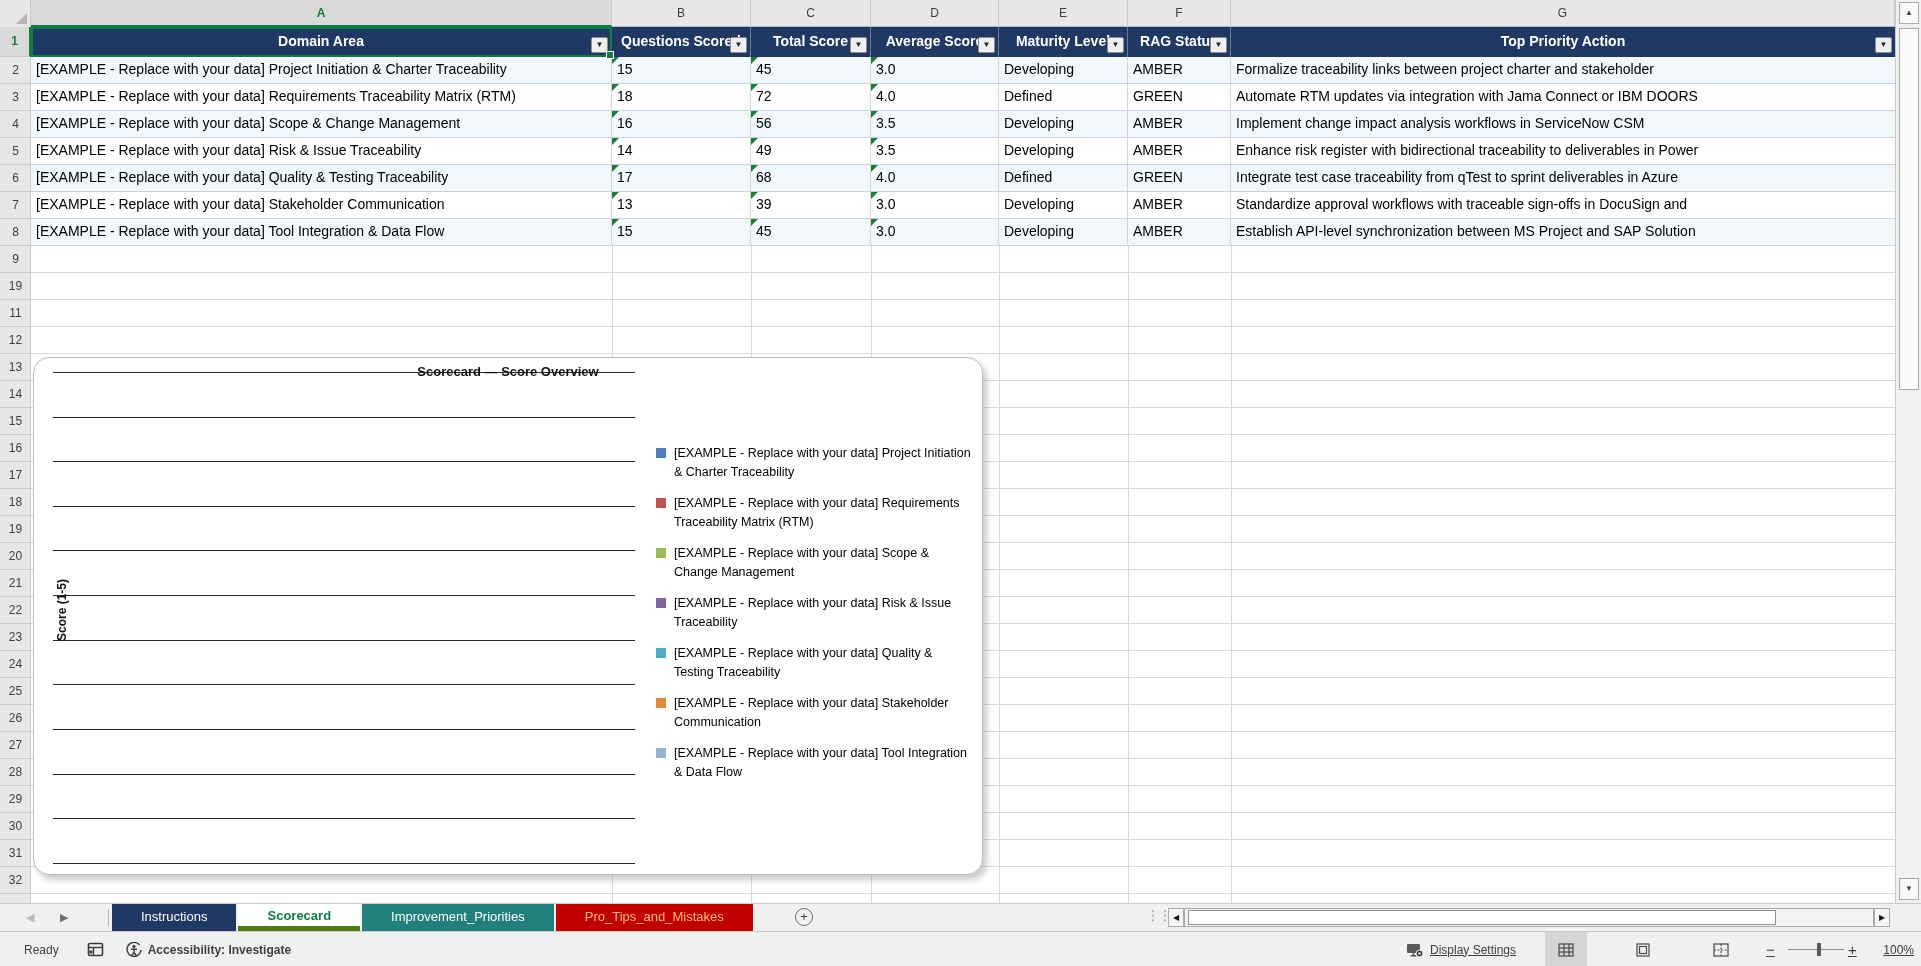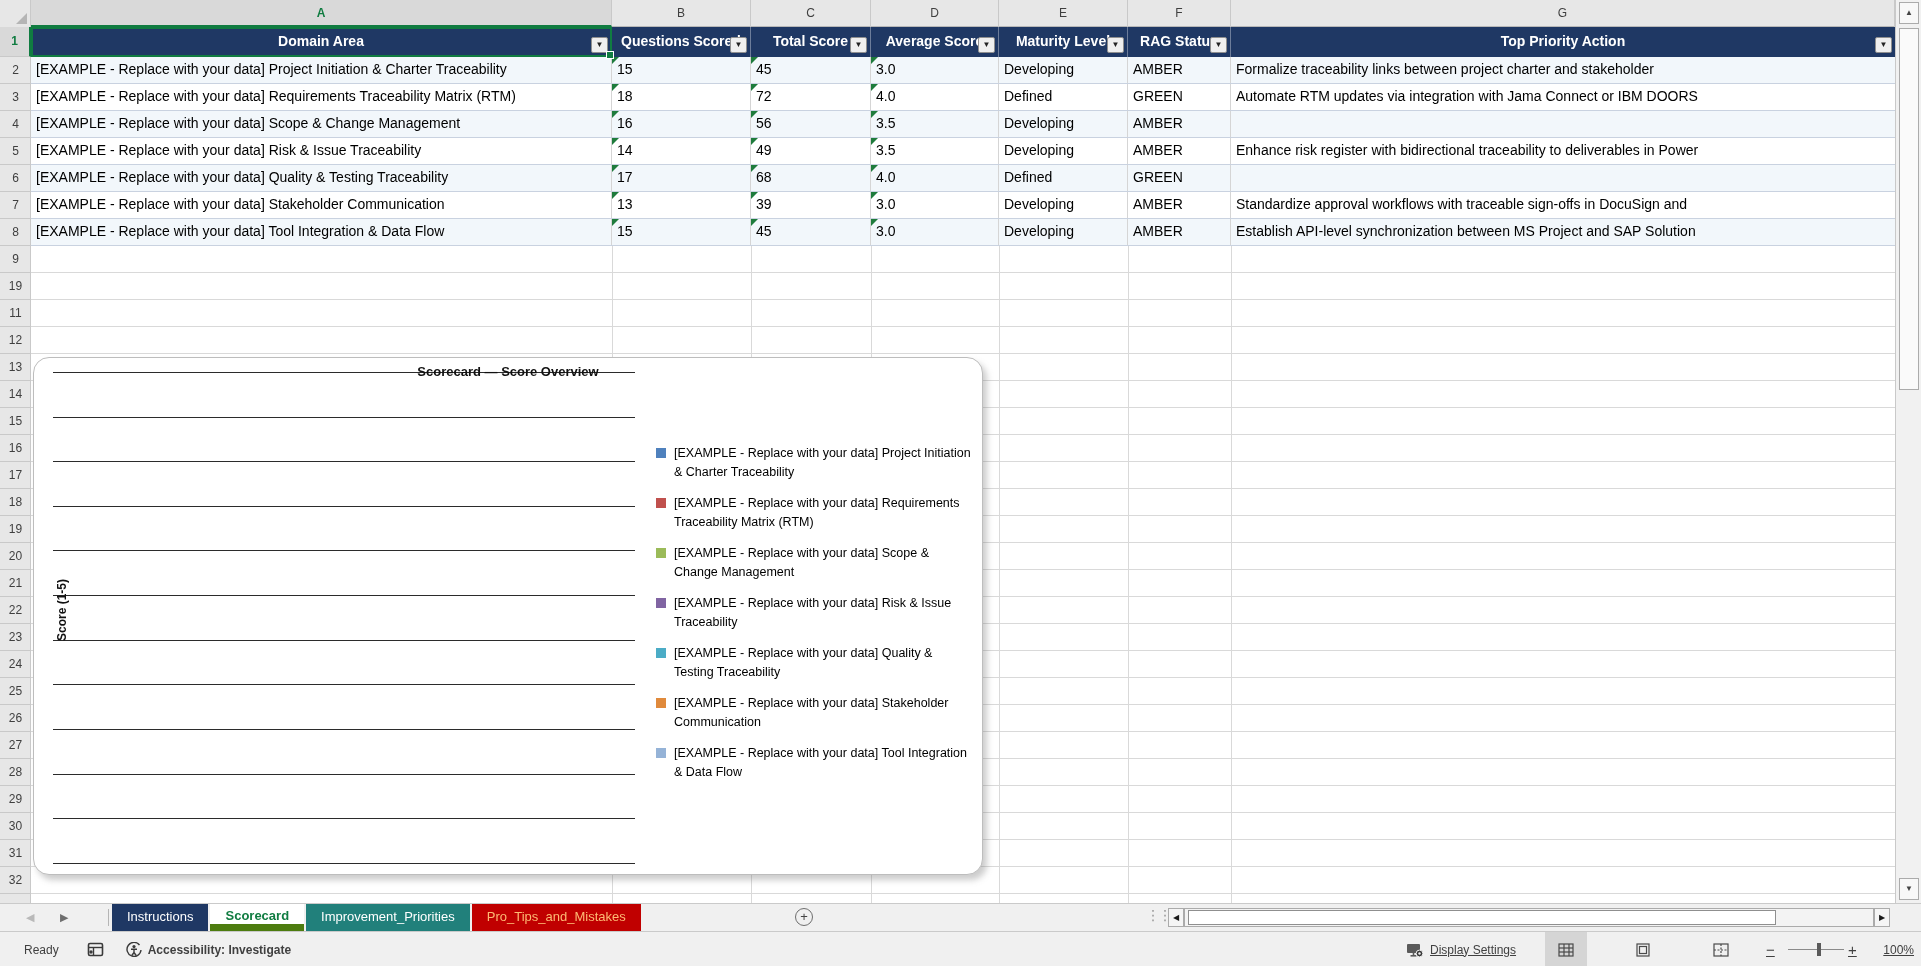--- a/index.html
+++ b/index.html
@@ -54,22 +54,22 @@
   .vbtn { position:absolute; left:3px; width:20px; height:22px; background:#F8F8F8; border:1px solid #ABABAB; text-align:center; font-size:8px; color:#444; line-height:20px; }
   .vup{top:2px}.vdn{top:878px}
   .vthumb { position:absolute; left:3px; top:28px; width:20px; height:362px; background:#FAFAFA; border:1px solid #ABABAB; }
 
   
   .tabbar { position:absolute; left:0; top:903px; width:1921px; height:28px; background:#F0F0F0; border-top:1px solid #CACACA; }
   .tnav { position:absolute; top:7px; font-size:11px; }
   .tnav.prev{left:26px; color:#B9B9B9;} .tnav.next{left:60px; color:#6E6E6E;}
   .tdivider { position:absolute; left:108px; top:5px; width:1px; height:17px; background:#B5B5B5; }
   .tabs { position:absolute; left:112px; top:0; height:27px; display:flex; }
-  .tab { height:27px; padding:0 15px; font-size:13px; line-height:26px; margin-right:2px; white-space:nowrap; }
-  .tab.active { font-weight:bold; border-bottom:7px solid #4d7c0f; line-height:23px; }
+  .tab { height:27px; padding:0 29px; font-size:13px; line-height:26px; margin-right:2px; white-space:nowrap; }
+  .tab.active { font-weight:bold; border-bottom:5px solid #4d7c0f; line-height:23px; }
   .addsheet { position:absolute; left:795px; top:4px; width:18px; height:18px; border:1px solid #6E6E6E; border-radius:50%; text-align:center; line-height:16px; font-size:13px; color:#444; }
   .splitdots { position:absolute; left:1146px; top:3px; color:#969696; font-size:14px; letter-spacing:-2px; }
   .hsl-arrow { position:absolute; top:4px; width:16px; height:19px; background:#F5F5F5; border:1px solid #ABABAB; font-size:8px; color:#1a1a1a; text-align:center; line-height:17px; }
   .hal{left:1168px}.har{left:1874px}
   .hstrack { position:absolute; left:1184px; top:4px; width:690px; height:19px; background:#F3F3F3; border:1px solid #ABABAB; }
   .hsthumb { position:absolute; left:3px; top:1px; width:588px; height:15px; background:#FFFFFF; border:1px solid #8F8F8F; }
 
   
   .statusbar { position:absolute; left:0; top:931px; width:1921px; height:35px; background:#F0F0F0; border-top:1px solid #CACACA; font-size:12px; color:#404040; }
   .sb-left { position:absolute; left:24px; top:0; height:35px; display:flex; align-items:center; }
@@ -174,37 +174,39 @@
       <div class="tc w5">GREEN</div>
       <div class="tc w6">Automate RTM updates via integration with Jama Connect or IBM DOORS</div>
     </div>
     <div class="trow band">
       <div class="tc w0">[EXAMPLE - Replace with your data] Scope &amp; Change Management</div>
       <div class="tc w1"><span class="tri"></span><span>16</span></div>
       <div class="tc w2"><span class="tri"></span><span>56</span></div>
       <div class="tc w3"><span class="tri"></span><span>3.5</span></div>
       <div class="tc w4">Developing</div>
       <div class="tc w5">AMBER</div>
+      <div class="tc w6">Implement change impact analysis workflows in ServiceNow CSM</div>
     </div>
     <div class="trow">
       <div class="tc w0">[EXAMPLE - Replace with your data] Risk &amp; Issue Traceability</div>
       <div class="tc w1"><span class="tri"></span><span>14</span></div>
       <div class="tc w2"><span class="tri"></span><span>49</span></div>
       <div class="tc w3"><span class="tri"></span><span>3.5</span></div>
       <div class="tc w4">Developing</div>
       <div class="tc w5">AMBER</div>
       <div class="tc w6">Enhance risk register with bidirectional traceability to deliverables in Power</div>
     </div>
     <div class="trow band">
       <div class="tc w0">[EXAMPLE - Replace with your data] Quality &amp; Testing Traceability</div>
       <div class="tc w1"><span class="tri"></span><span>17</span></div>
       <div class="tc w2"><span class="tri"></span><span>68</span></div>
       <div class="tc w3"><span class="tri"></span><span>4.0</span></div>
       <div class="tc w4">Defined</div>
       <div class="tc w5">GREEN</div>
+      <div class="tc w6">Integrate test case traceability from qTest to sprint deliverables in Azure</div>
     </div>
     <div class="trow">
       <div class="tc w0">[EXAMPLE - Replace with your data] Stakeholder Communication</div>
       <div class="tc w1"><span class="tri"></span><span>13</span></div>
       <div class="tc w2"><span class="tri"></span><span>39</span></div>
       <div class="tc w3"><span class="tri"></span><span>3.0</span></div>
       <div class="tc w4">Developing</div>
       <div class="tc w5">AMBER</div>
       <div class="tc w6">Standardize approval workflows with traceable sign-offs in DocuSign and</div>
     </div>

